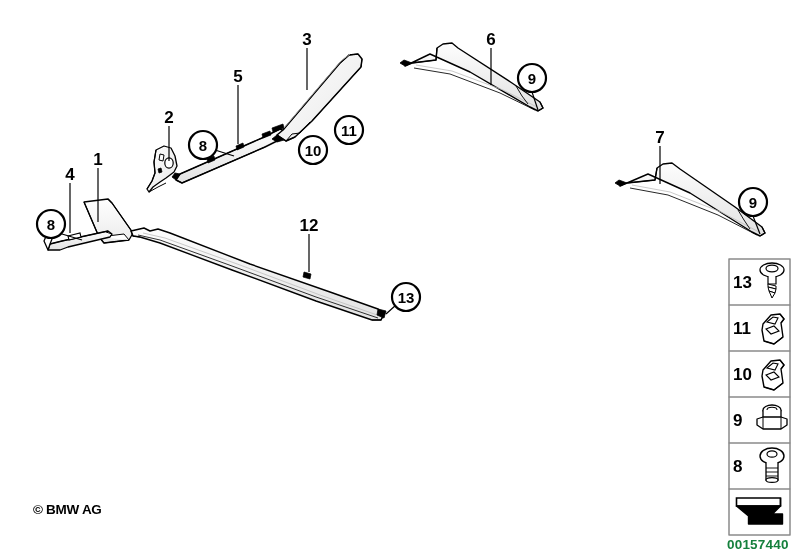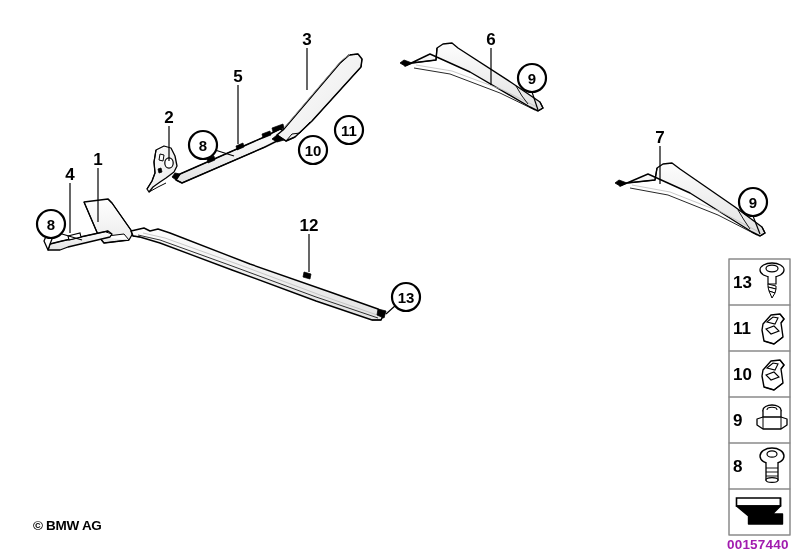--- a/index.html
+++ b/index.html
@@ -22,37 +22,37 @@
   #artboard {
     position: absolute;
     left: 0;
     top: 0;
     width: 799px;
     height: 559px;
   }
   .copyright {
     position: absolute;
     left: 33px;
-    top: 518px;
+    top: 502px;
     font-family: "Liberation Sans", sans-serif;
     font-size: 13.5px;
     font-weight: bold;
     letter-spacing: -0.3px;
     color: #000000;
     white-space: nowrap;
   }
   .diagram-number {
     position: absolute;
     left: 727px;
     top: 537px;
     font-family: "Liberation Sans", sans-serif;
     font-size: 13.5px;
     font-weight: bold;
     letter-spacing: 0.2px;
-    color: #a21caf;
+    color: #15803d;
     white-space: nowrap;
   }
 </style>
 </head>
 <body>
 
 <div id="stage">
 
   <svg id="artboard" viewBox="0 0 799 559" xmlns="http://www.w3.org/2000/svg">
     <defs>

